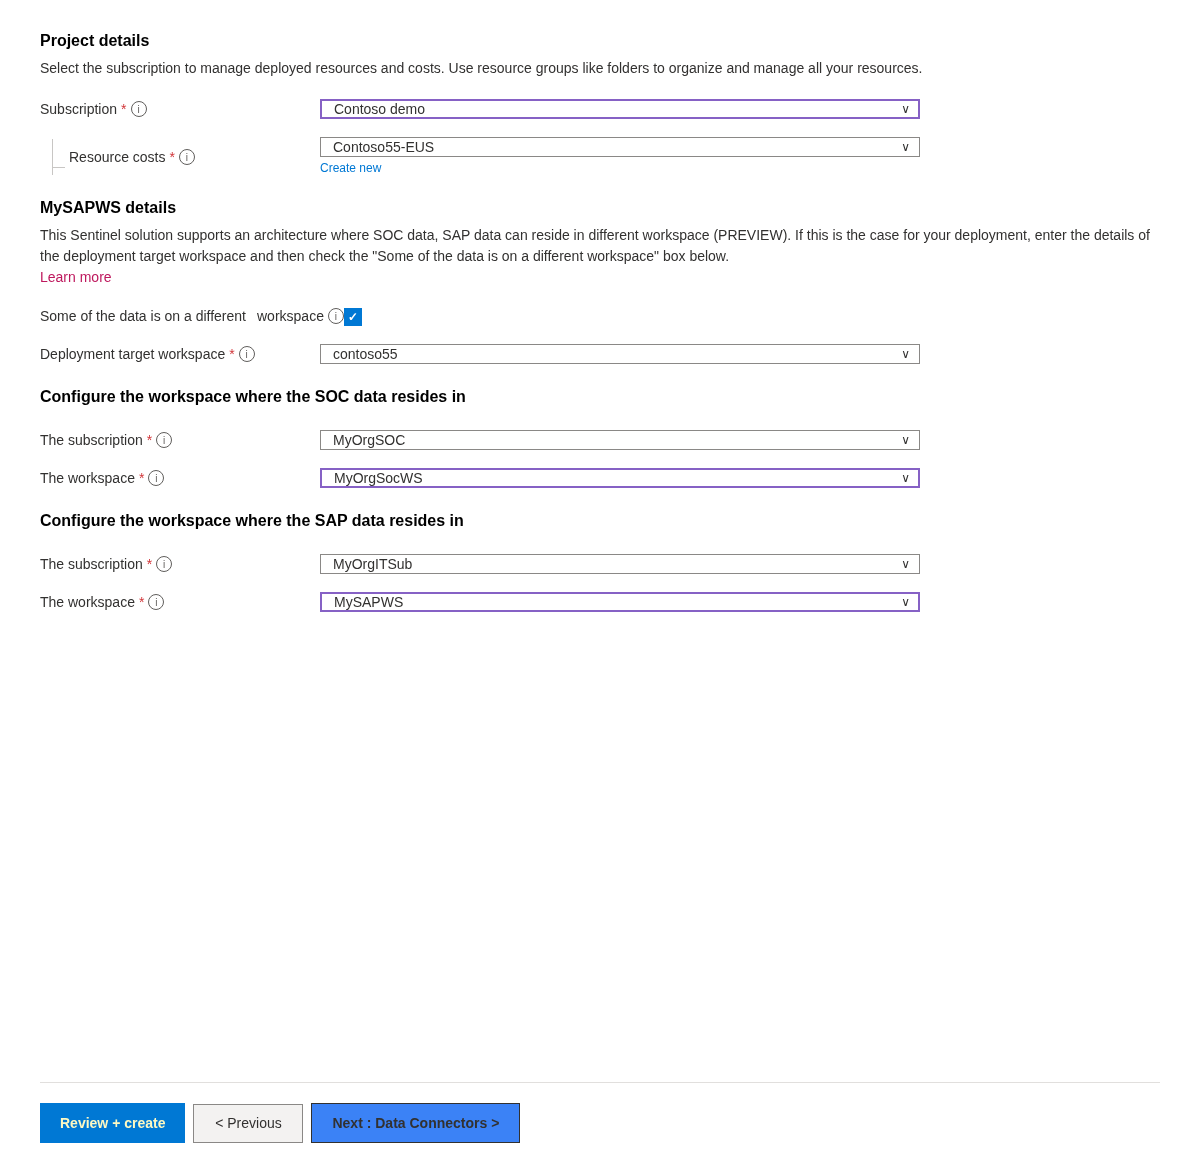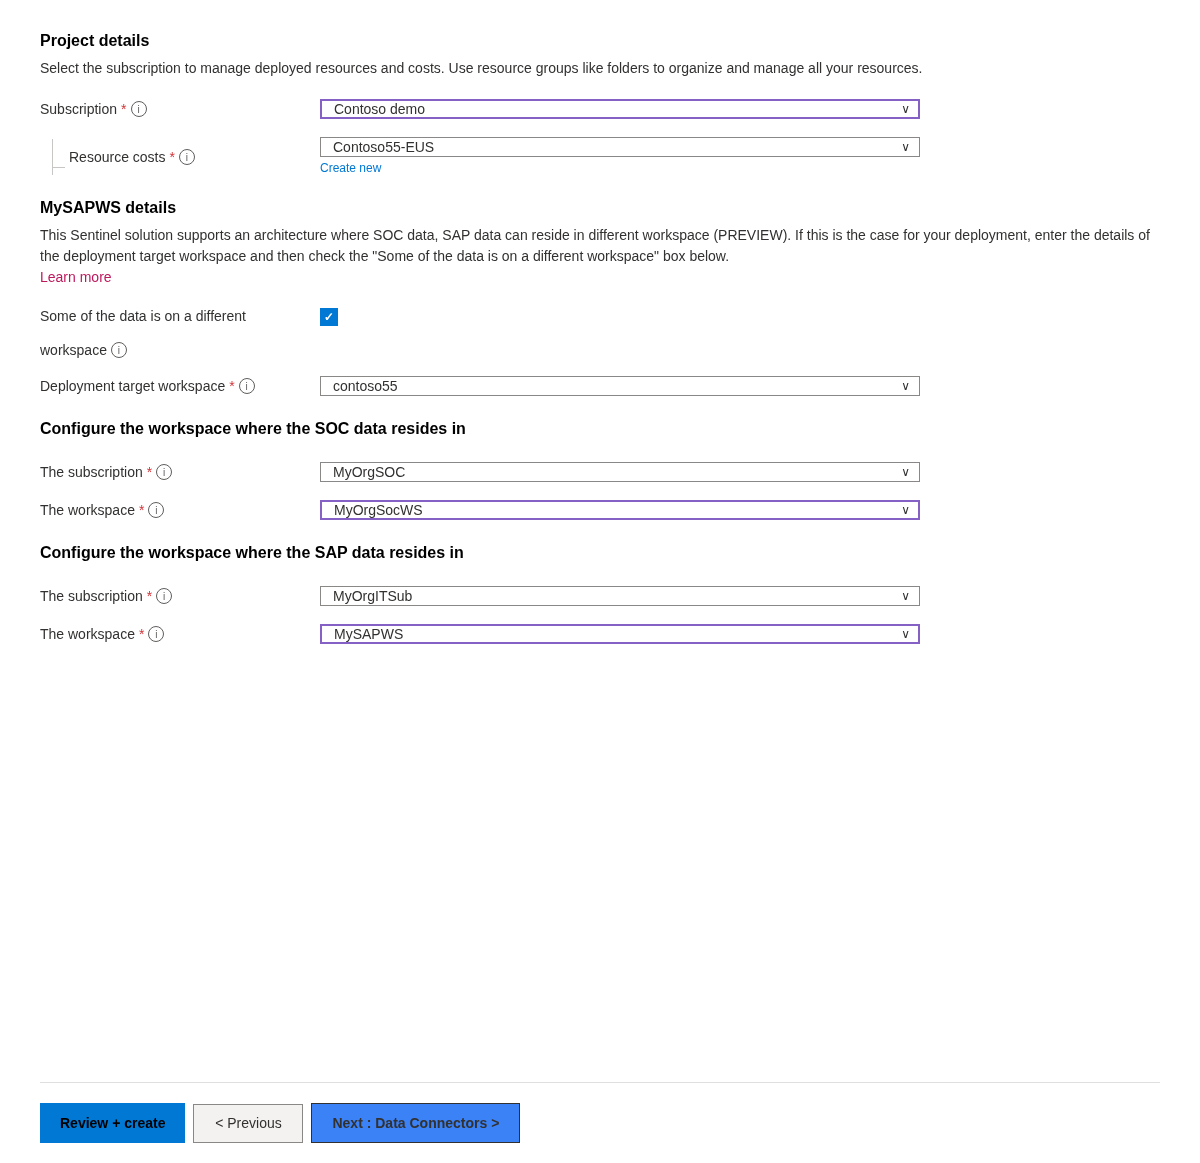--- a/index.html
+++ b/index.html
@@ -138,21 +138,21 @@
     .footer-bar {
       border-top: 1px solid #e1dfdd;
       padding: 20px 0;
       margin-top: 32px;
       display: flex;
       align-items: center;
       gap: 8px;
     }
     .btn-review {
       background: #0078d4;
-      color: #000000;
+      color: #fef9c3;
       border: none;
       padding: 8px 20px;
       font-size: 14px;
       font-weight: 600;
       cursor: pointer;
       height: 40px;
       min-width: 140px;
     }
     .btn-previous {
       background: #f3f2f1;
@@ -176,22 +176,22 @@
       min-width: 200px;
     }
     .some-data-row {
       display: flex;
       align-items: flex-start;
       margin-bottom: 18px;
     }
     .some-data-label {
       min-width: 280px;
       display: flex;
-      flex-direction: column;
-      gap: 18px;
+      flex-direction: row;
+      gap: 11px;
     }
     .some-data-label-row {
       display: flex;
       align-items: center;
       gap: 4px;
       font-size: 14px;
     }
   </style>
 </head>
 <body>

